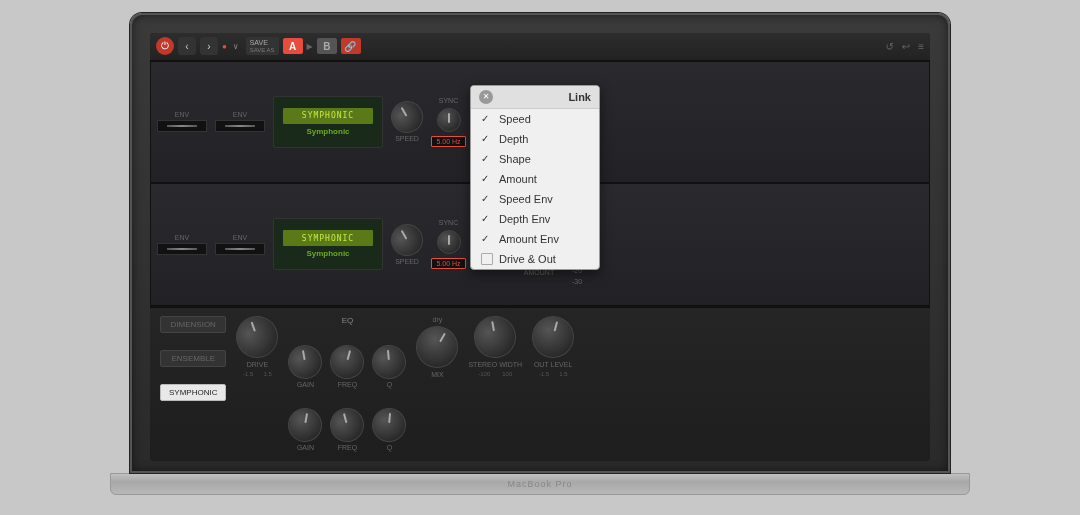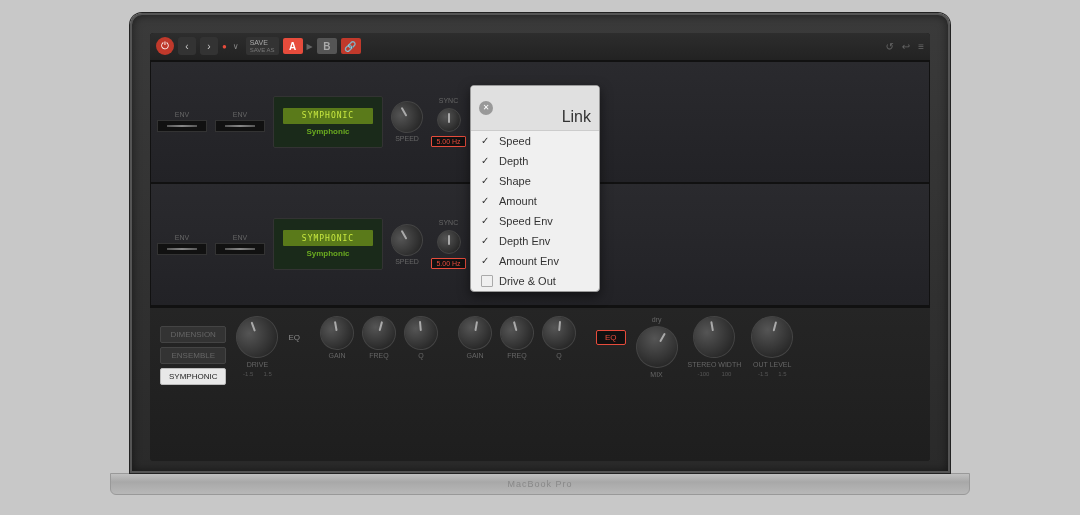--- a/index.html
+++ b/index.html
@@ -301,22 +301,21 @@
       flex-direction: row;
       padding: 8px 10px;
       gap: 10px;
       align-items: flex-start;
     }
 
     
     .mode-buttons {
       display: flex;
       flex-direction: column;
-      gap: 4px;
-      margin-top: 10px;
+      gap: 17px;
     }
 
     .mode-btn {
       background: #333;
       color: #666;
       font-size: 8px;
       padding: 3px 8px;
       border-radius: 2px;
       border: 1px solid #444;
       cursor: pointer;
@@ -325,20 +324,21 @@
 
     .mode-btn.active {
       background: #e8e8e8;
       color: #222;
       border-color: #bbb;
     }
 
     
     .eq-section {
       display: flex;
+      flex-direction: column;
       align-items: center;
       gap: 20px;
     }
 
     .knob-row {
       display: flex;
       gap: 8px;
     }
 
     
@@ -366,24 +366,23 @@
     .link-popup-header {
       background: #e0e0e0;
       padding: 4px 8px;
       display: flex;
       align-items: center;
       justify-content: space-between;
       border-bottom: 1px solid #ccc;
     }
 
     .link-popup-title {
-      font-size: 16px;
+      font-size: 11px;
       color: #333;
-      font-weight: normal;
-      margin-top: 18px;
+      font-weight: bold;
     }
 
     .link-popup-close {
       width: 14px;
       height: 14px;
       background: #999;
       border-radius: 50%;
       display: flex;
       align-items: center;
       justify-content: center;

